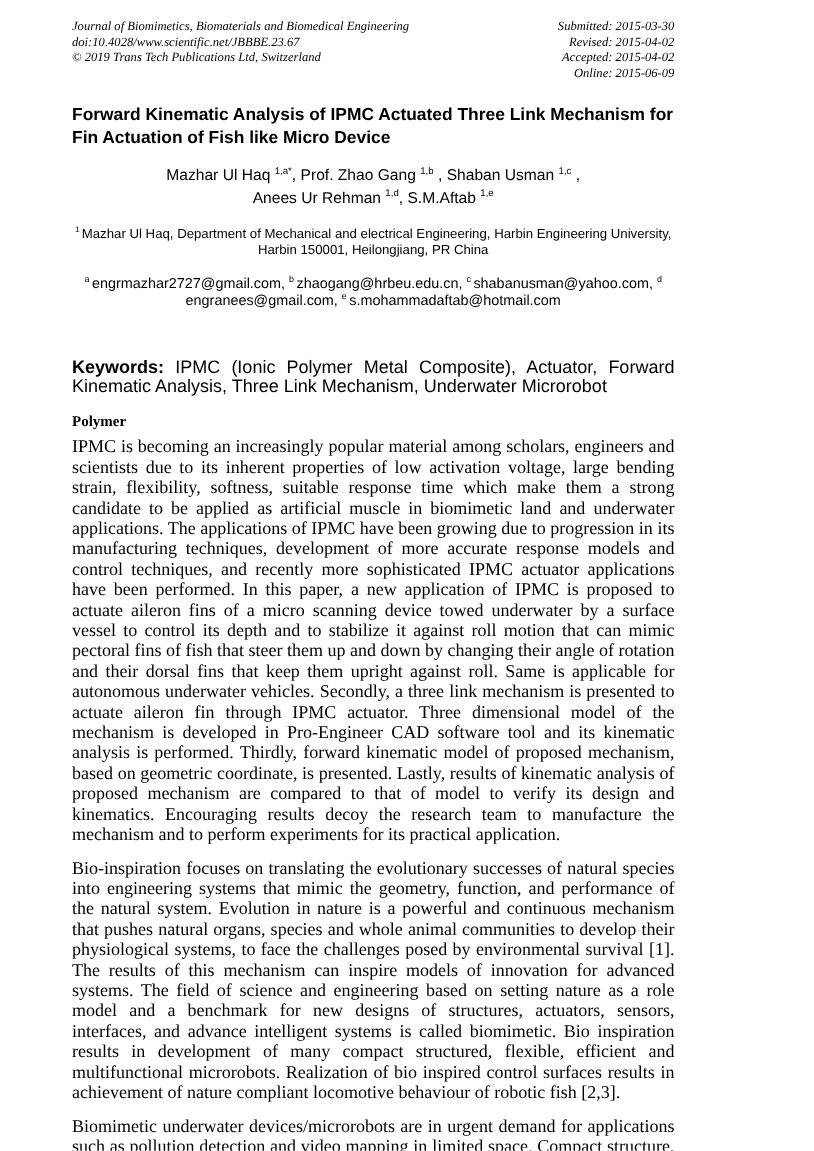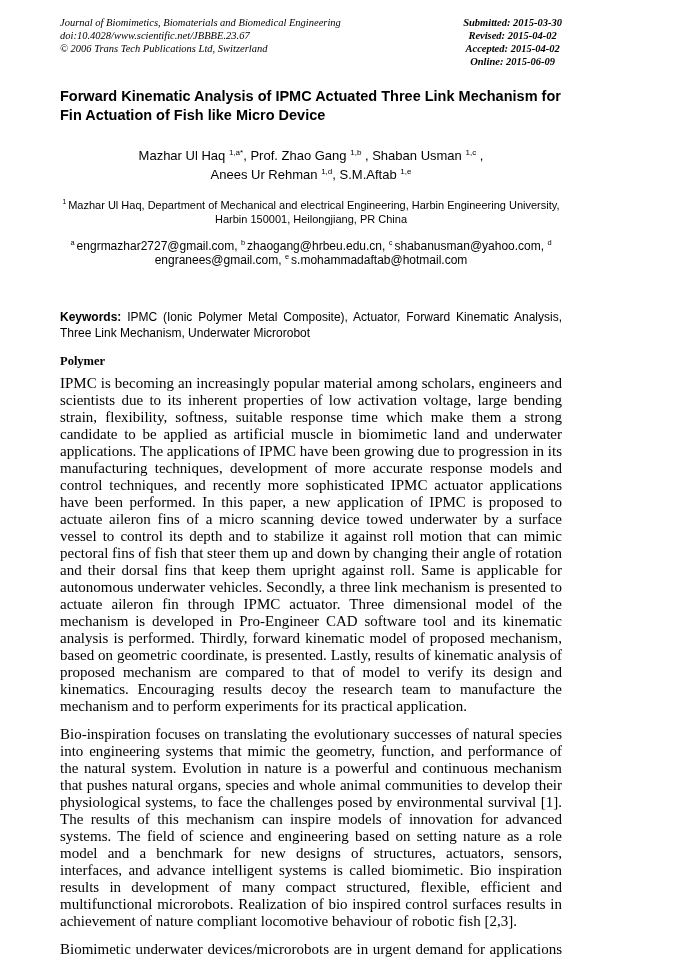--- a/index.html
+++ b/index.html
@@ -14,30 +14,30 @@
     width: 622px; height: 959px;
     padding: 16px 60px 0 60px;
   }
   
   .hdr {
     display: flex; justify-content: space-between;
     font-style: italic;
     font-size: 10.5px; line-height: 13px;
     font-family: "Liberation Serif", serif;
   }
-  .hdr-right { text-align: center; font-weight: bold; }
+  .hdr-right { text-align: right; }
   
   .title {
     font-family: "Liberation Sans", sans-serif;
     font-weight: bold;
     font-size: 14.5px; line-height: 19px;
     max-width: 540px;
     margin: 19px auto 0 auto;
   }
-  .authors-block { margin-top: 21px; }
+  .authors-block { margin-top: 11px; }
   .authors {
     font-family: "Liberation Sans", sans-serif;
     font-size: 13px; line-height: 19px;
     text-align: center;
   }
   .affil {
     font-family: "Liberation Sans", sans-serif;
     font-size: 11px; line-height: 14px;
     text-align: center;
     max-width: 520px;
@@ -47,21 +47,21 @@
     font-family: "Liberation Sans", sans-serif;
     font-size: 12px; line-height: 14px;
     text-align: center;
     max-width: 535px;
     margin: 13px auto 0 auto;
   }
   sup { font-size: 0.62em; line-height: 0; vertical-align: super; }
   
   .keywords {
     font-family: "Liberation Sans", sans-serif;
-    font-size: 12px; line-height: 16px;
+    font-size: 15px; line-height: 16px;
     text-align: justify;
     margin: 42px 0 0 0;
   }
   .keywords b { font-weight: bold; }
   
   .sec-heading {
     font-family: "Liberation Serif", serif;
     font-weight: bold;
     font-size: 12.5px; line-height: 16px;
     margin: 12px 0 6px 0;
@@ -75,21 +75,21 @@
 </style>
 </head>
 <body>
 
 <div class="page">
 
   <div class="hdr">
     <div class="hdr-left">
       <div>Journal of Biomimetics, Biomaterials and Biomedical Engineering</div>
       <div>doi:10.4028/www.scientific.net/JBBBE.23.67</div>
-      <div>© 2006 Trans Tech Publications Ltd, Switzerland</div>
+      <div>© 2019 Trans Tech Publications Ltd, Switzerland</div>
     </div>
     <div class="hdr-right">
       <div>Submitted: 2015-03-30</div>
       <div>Revised: 2015-04-02</div>
       <div>Accepted: 2015-04-02</div>
       <div>Online: 2015-06-09</div>
     </div>
   </div>
 
   <div class="title">Forward Kinematic Analysis of IPMC Actuated Three Link Mechanism for Fin Actuation of Fish like Micro Device</div>

